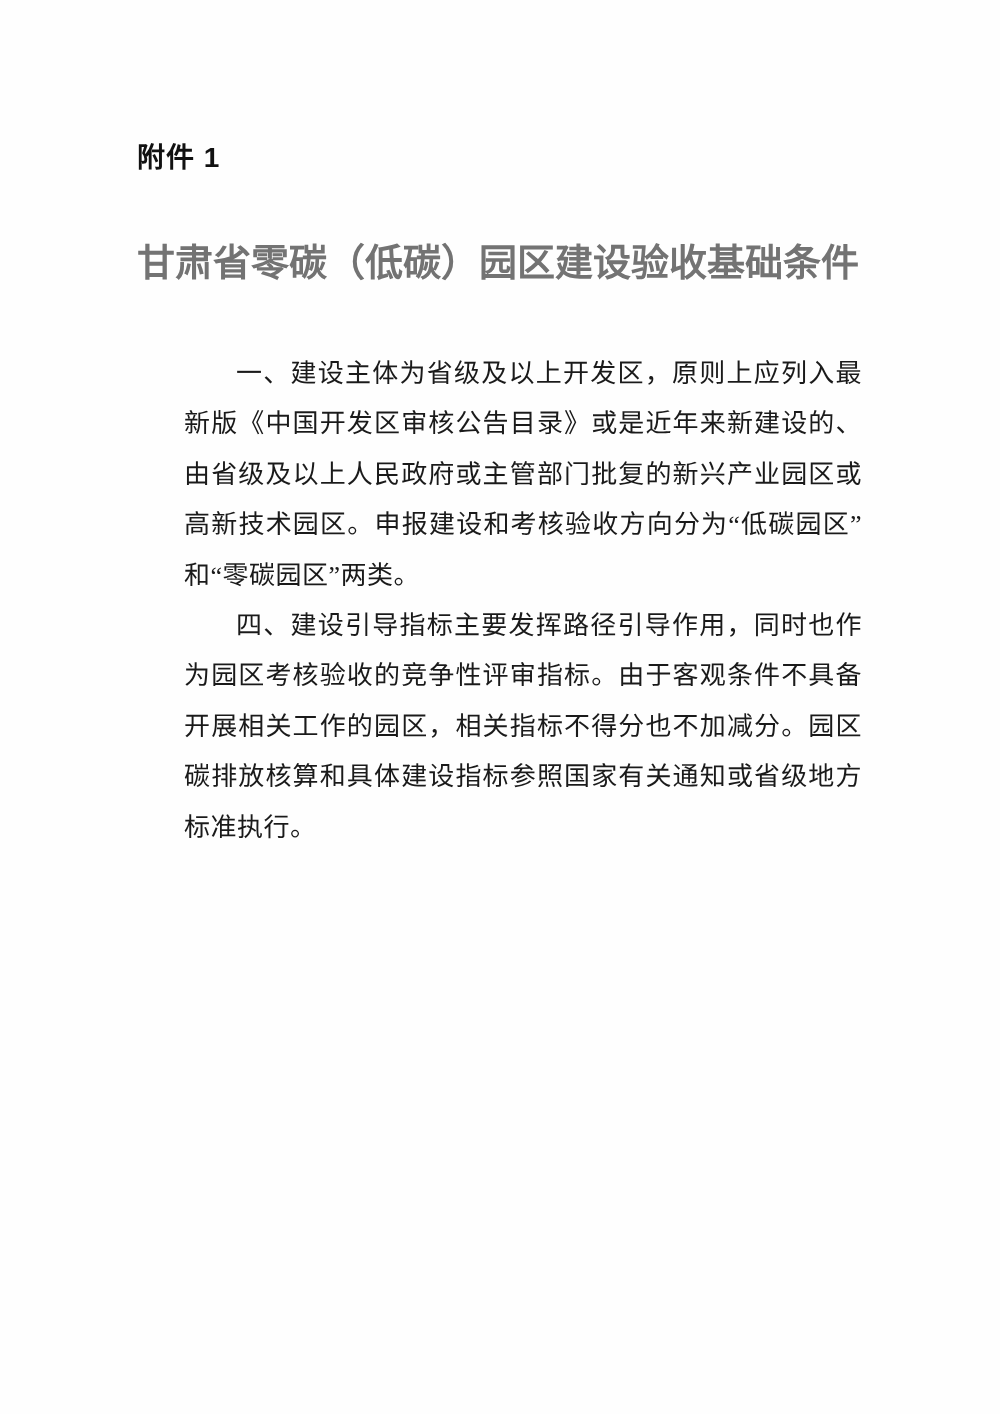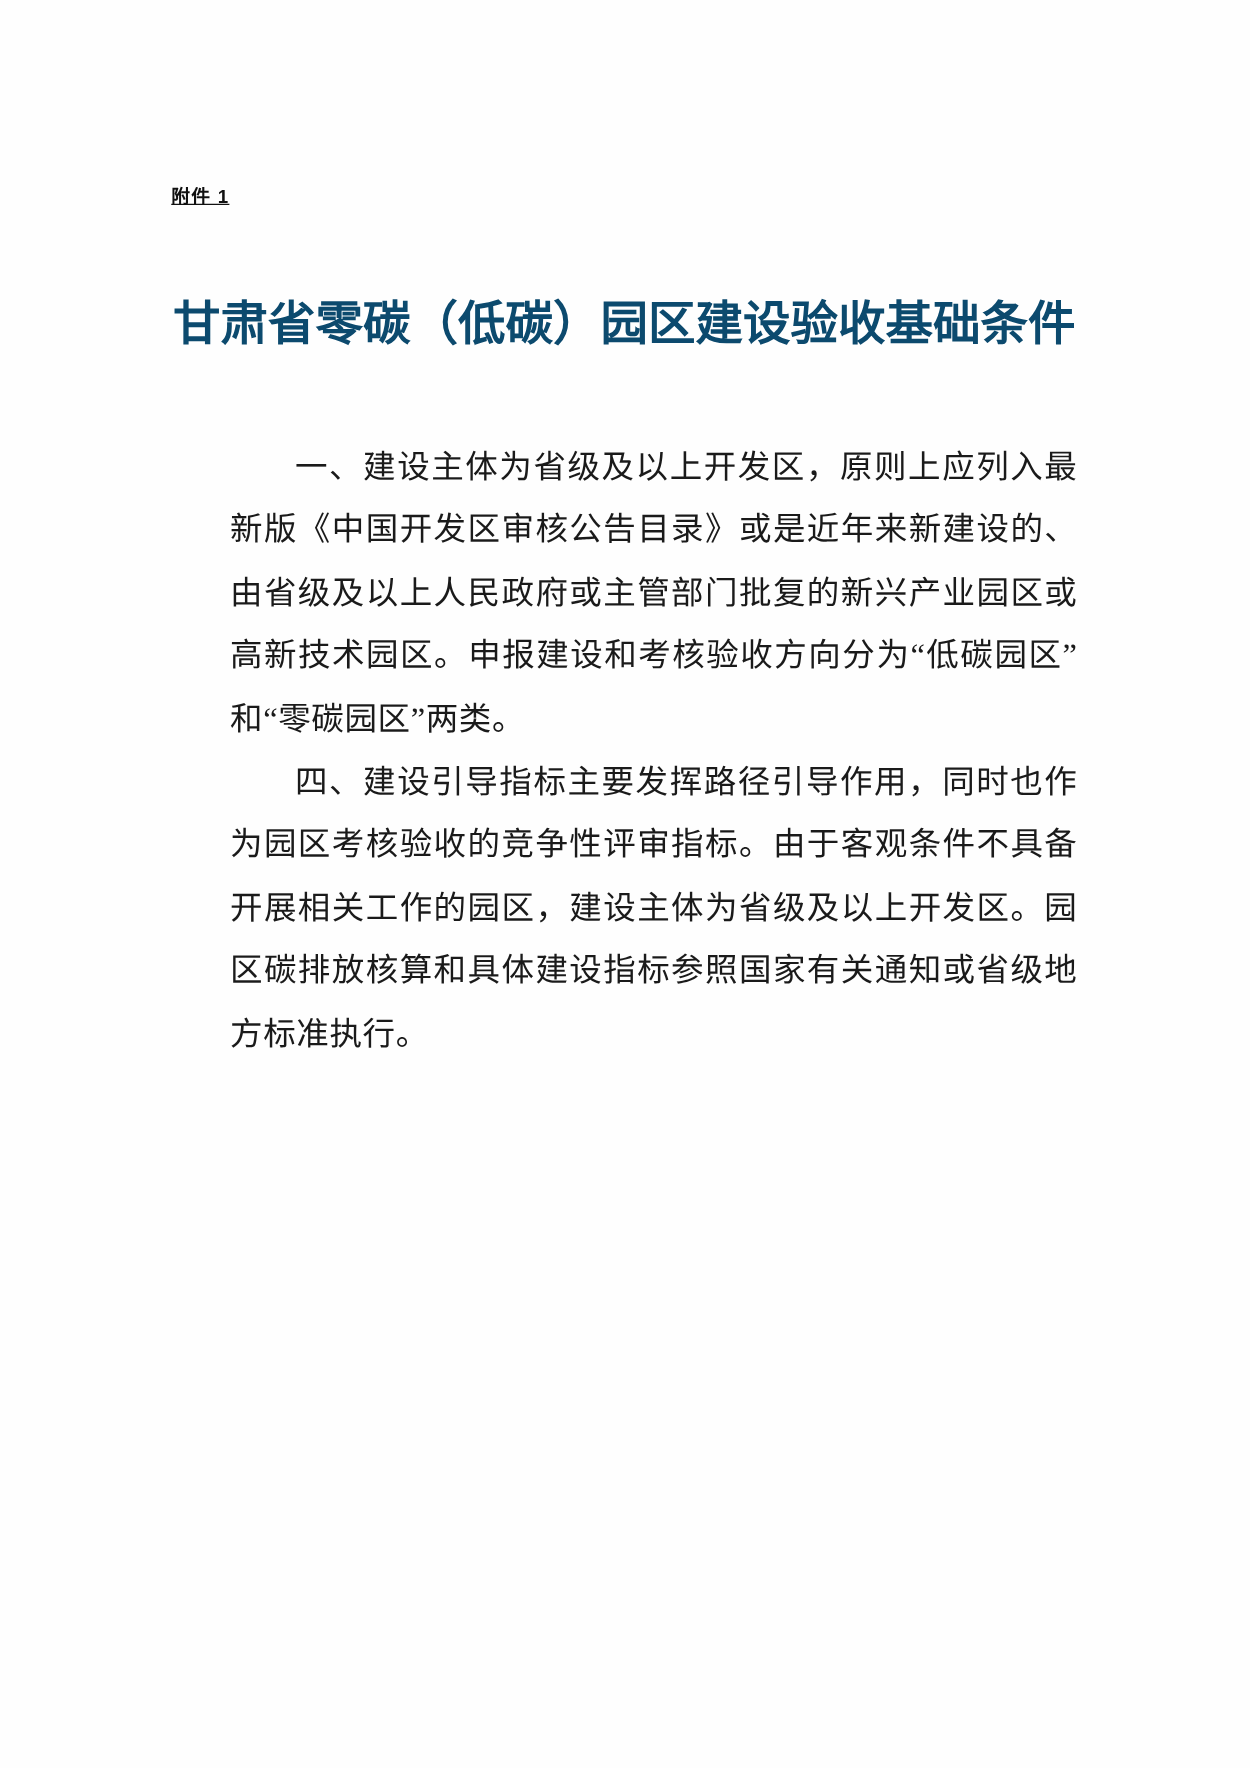--- a/index.html
+++ b/index.html
@@ -14,34 +14,32 @@
     margin: 0 auto;
     background: #fefefe;
     box-sizing: border-box;
     padding: 143px 138px 0 137px;
     color: #141414;
     overflow: hidden;
   }
   .attachment-label {
     font-family: "Liberation Sans", "DejaVu Sans", sans-serif;
     font-weight: 700;
-    font-size: 15px;
+    font-size: 28px;
     line-height: 30px;
     color: #111111;
     letter-spacing: 1px;
-    text-decoration: underline;
   }
   .doc-title {
     margin: 66px 0 0 0;
-    font-family: Liberation Mono, monospace;
+    font-family: Liberation Sans, sans-serif;
     font-weight: 700;
     font-size: 38px;
     line-height: 48px;
-    text-align: center;
-    color: #0c4a6e;
+    color: #737373;
     letter-spacing: 0px;
     white-space: nowrap;
   }
   .doc-body {
     margin-top: 62px;
     margin-left: 47px;
   }
   .doc-body p {
     margin: 0;
     font-family: "Liberation Serif", "DejaVu Serif", serif;
@@ -58,16 +56,16 @@
 <body>
 
 <div class="page">
 
   <div class="attachment-label">附件 1</div>
 
   <h1 class="doc-title">甘肃省零碳（低碳）园区建设验收基础条件</h1>
 
   <div class="doc-body">
     <p>一、建设主体为省级及以上开发区，原则上应列入最新版《中国开发区审核公告目录》或是近年来新建设的、由省级及以上人民政府或主管部门批复的新兴产业园区或高新技术园区。申报建设和考核验收方向分为“低碳园区”和“零碳园区”两类。</p>
-    <p>四、建设引导指标主要发挥路径引导作用，同时也作为园区考核验收的竞争性评审指标。由于客观条件不具备开展相关工作的园区，建设主体为省级及以上开发区。园区碳排放核算和具体建设指标参照国家有关通知或省级地方标准执行。</p>
+    <p>四、建设引导指标主要发挥路径引导作用，同时也作为园区考核验收的竞争性评审指标。由于客观条件不具备开展相关工作的园区，相关指标不得分也不加减分。园区碳排放核算和具体建设指标参照国家有关通知或省级地方标准执行。</p>
   </div>
 
 </div>
 
 </body></html>

